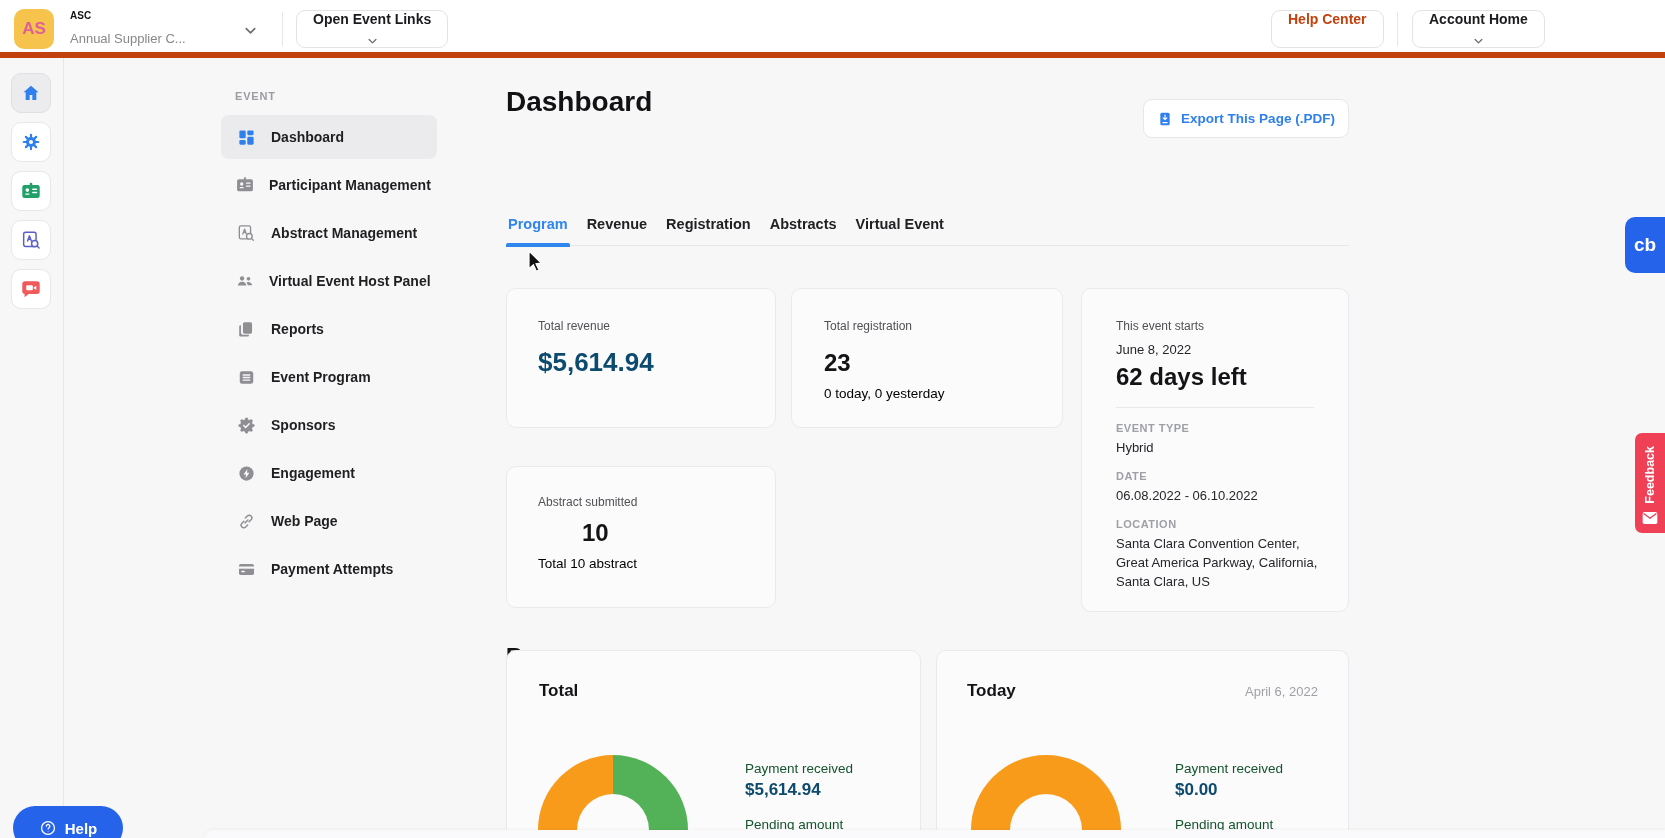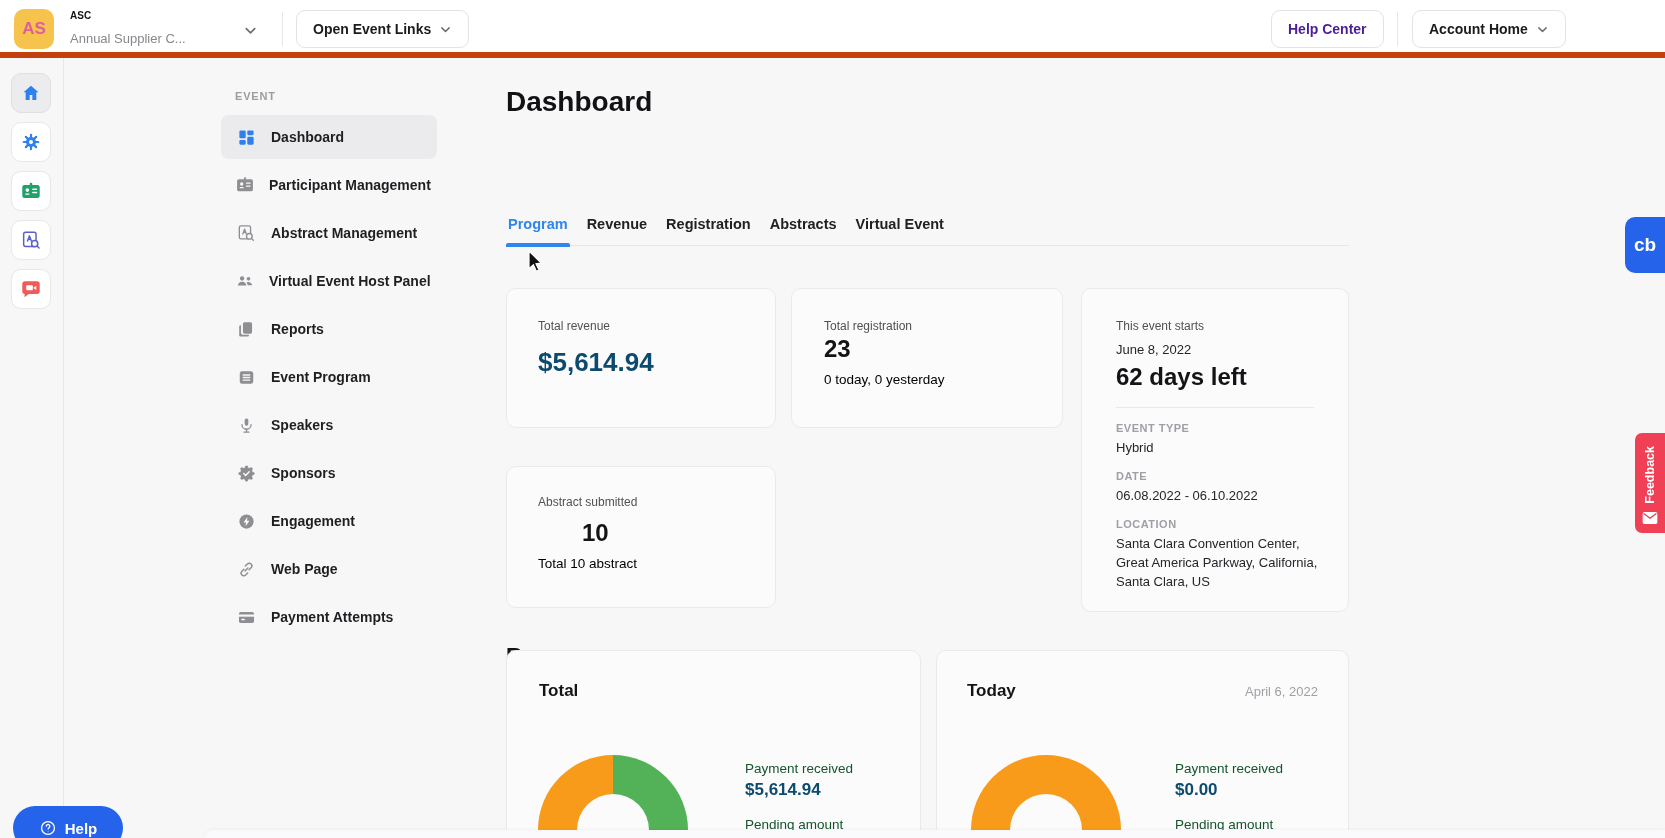--- a/index.html
+++ b/index.html
@@ -15,22 +15,22 @@
     background:#fff; border-bottom:6px solid #c2410c; z-index:30; }
   .avatar { position:absolute; left:14px; top:9px; width:40px; height:40px; border-radius:10px;
     background:#F6C44C; color:#DF5F9A; font-weight:bold; font-size:17px;
     display:flex; align-items:center; justify-content:center; }
   .org-code { position:absolute; left:70px; top:10px; font-size:10px; font-weight:bold; color:#141416; }
   .event-name { position:absolute; left:70px; top:31px; font-size:13px; color:#87878C; }
   .hdr-chevron { position:absolute; left:243px; top:23px; color:#6E6E73; cursor:pointer; }
   .vdiv { position:absolute; top:12px; width:1px; height:34px; background:#E7E7EA; }
   .hdr-btn { position:absolute; top:10px; height:38px; display:flex; align-items:center; gap:8px;
     padding:0 16px; background:#fff; border:1px solid #E3E3E6; border-radius:9px;
-    font-size:14px; font-weight:bold; color:#1B1B1E; cursor:pointer; }
-  .hdr-btn.blue { color:#4c1d95; }
+    font-size:14px; font-weight:bold; color:#1B1B1E; cursor:pointer;flex-direction:column; }
+  .hdr-btn.blue { color:#c2410c; }
 
   
   .rail { position:absolute; left:0; top:58px; width:64px; height:780px; border-right:1px solid #E7E7EA; }
   .rail-btn { position:absolute; left:11px; width:40px; height:40px; border-radius:10px;
     background:#fff; border:1px solid #E7E7EA; display:flex; align-items:center; justify-content:center; cursor:pointer; }
   .rail-btn.active { background:#ECECEF; border-color:#E0E0E4; }
 
   
   .side-section { position:absolute; left:235px; top:90px; font-size:11px; font-weight:bold;
     letter-spacing:.8px; color:#9C9CA1; }
@@ -57,21 +57,21 @@
   .card-t { font-size:12px; color:#515155; }
   .money { color:#0c4a6e; font-weight:bold; }
   .big { font-size:24px; font-weight:bold; color:#141416; }
   .sub { font-size:13.5px; color:#000000; }
   .cap { font-size:11px; font-weight:bold; letter-spacing:.5px; color:#9FA0A5; }
   .val13 { font-size:13px; color:#26262A; }
 
   #card-rev   { left:0;   top:230px; width:270px; height:140px; padding:30px 31px; }
   #card-rev .money { font-size:26px; margin-top:14px; }
   #card-reg   { left:285px; top:230px; width:272px; height:140px; padding:30px 32px; }
-  #card-reg .big { margin-top:2px; }
+  #card-reg .big { margin-top:16px; }
   #card-reg .sub { margin-top:9px; }
   #card-event { left:575px; top:230px; width:268px; height:324px; padding:30px 34px; }
   #card-event .val13.date { margin-top:9px; }
   #card-event .big { margin-top:6px; }
   #card-event hr { border:none; border-top:1px solid #E9E9EB; margin:16px 0 14px; }
   #card-event .cap { margin-top:13px; }
   #card-event .cap:first-of-type { margin-top:0; }
   #card-event .val13.v { margin-top:4px; line-height:19px; }
   #card-abs   { left:0; top:408px; width:270px; height:142px; padding:28px 31px; }
   #card-abs .big { margin-top:10px;margin-left:44px; }
@@ -247,31 +247,20 @@
           <rect x="3.5" y="4" width="17" height="16" rx="3"></rect>
           <rect x="7" y="8" width="10" height="1.7" rx="0.85" fill="#F7F7F8"></rect>
           <rect x="7" y="11.2" width="10" height="1.7" rx="0.85" fill="#F7F7F8"></rect>
           <rect x="7" y="14.4" width="10" height="1.7" rx="0.85" fill="#F7F7F8"></rect>
         </svg>
     </span>
     <span class="slabel">Event Program</span>
   </div>
   <div class="side-row">
     <span class="sicon">
-      <svg width="19" height="19" viewBox="0 0 24 24" fill="none" stroke="#8E8E93" stroke-width="1.7" stroke-linecap="round">
-          <rect x="9.7" y="3" width="4.6" height="9.4" rx="2.3" fill="#8E8E93" stroke="none"></rect>
-          <path d="M6.3 11a5.7 5.7 0 0011.4 0"></path>
-          <path d="M12 16.7v3"></path>
-          <path d="M8.8 20.3h6.4"></path>
-        </svg>
-    </span>
-    <span class="slabel">Speakers</span>
-  </div>
-  <div class="side-row">
-    <span class="sicon">
       <svg width="19" height="19" viewBox="0 0 24 24" fill="#8E8E93">
           <circle cx="12" cy="12" r="8"></circle>
           <circle cx="12" cy="3.8" r="2"></circle>
           <circle cx="12" cy="20.2" r="2"></circle>
           <circle cx="3.8" cy="12" r="2"></circle>
           <circle cx="20.2" cy="12" r="2"></circle>
           <circle cx="6.2" cy="6.2" r="2"></circle>
           <circle cx="17.8" cy="6.2" r="2"></circle>
           <circle cx="6.2" cy="17.8" r="2"></circle>
           <circle cx="17.8" cy="17.8" r="2"></circle>
@@ -307,20 +296,28 @@
           <rect x="5.2" y="13.6" width="5" height="2" rx="1" fill="#F7F7F8"></rect>
         </svg>
     </span>
     <span class="slabel">Payment Attempts</span>
   </div>
 </nav>
 
 <div class="main">
   <h1 class="page-title">Dashboard</h1>
 
+  <div class="export-btn">
+    <svg width="16" height="16" viewBox="0 0 24 24">
+        <rect x="5" y="2.5" width="14" height="19" rx="2.4" fill="#2F80ED"></rect>
+        <path d="M12 6.2v6.6M9.2 10.2L12 13l2.8-2.8" fill="none" stroke="#fff" stroke-width="1.7" stroke-linecap="round" stroke-linejoin="round"></path>
+        <rect x="8" y="16.6" width="8" height="1.7" rx="0.85" fill="#fff"></rect>
+      </svg>
+    <span>Export This Page (.PDF)</span>
+  </div>
 
   <div class="tabs">
     <div class="tab active">Program</div>
     <div class="tab">Revenue</div>
     <div class="tab">Registration</div>
     <div class="tab">Abstracts</div>
     <div class="tab">Virtual Event</div>
   </div>
 
   <div class="card" id="card-rev">

